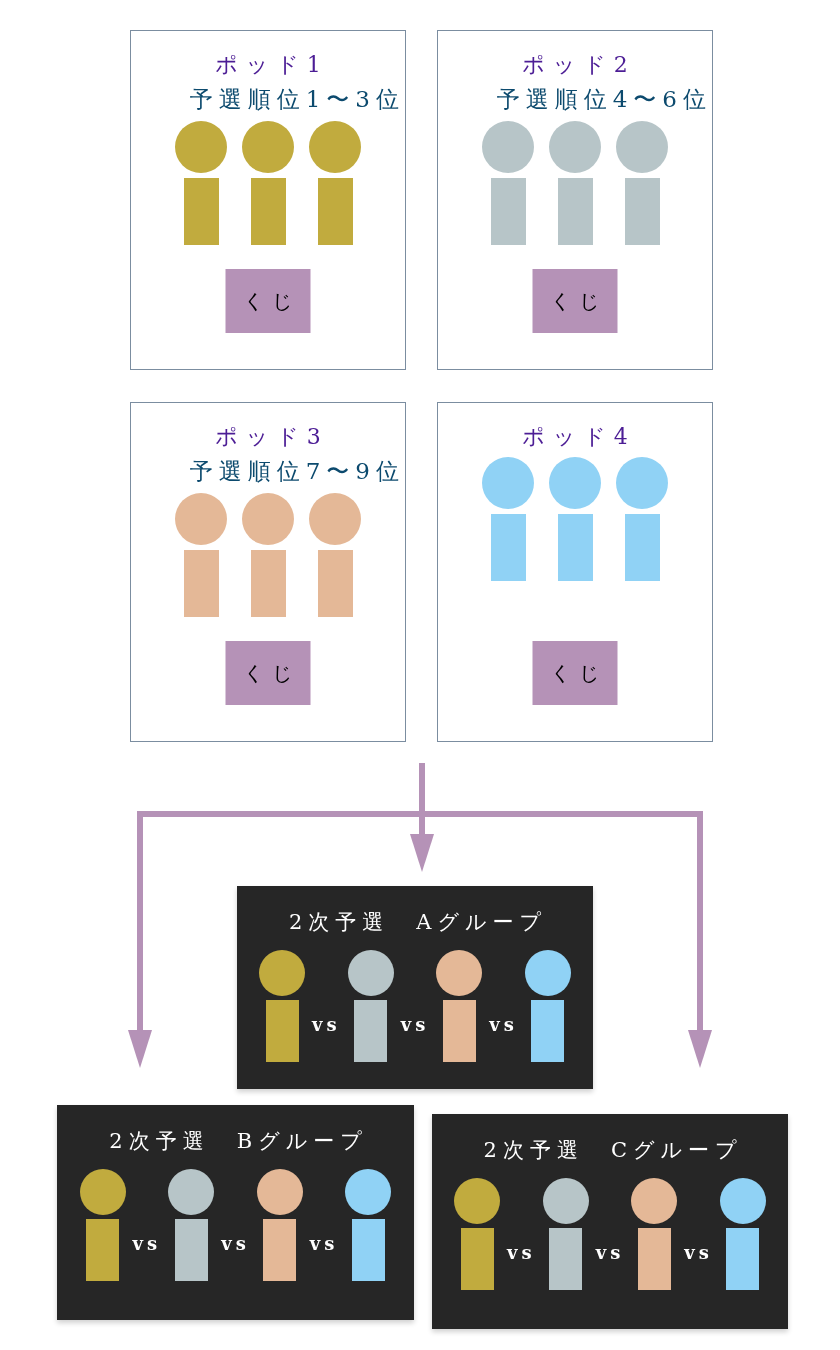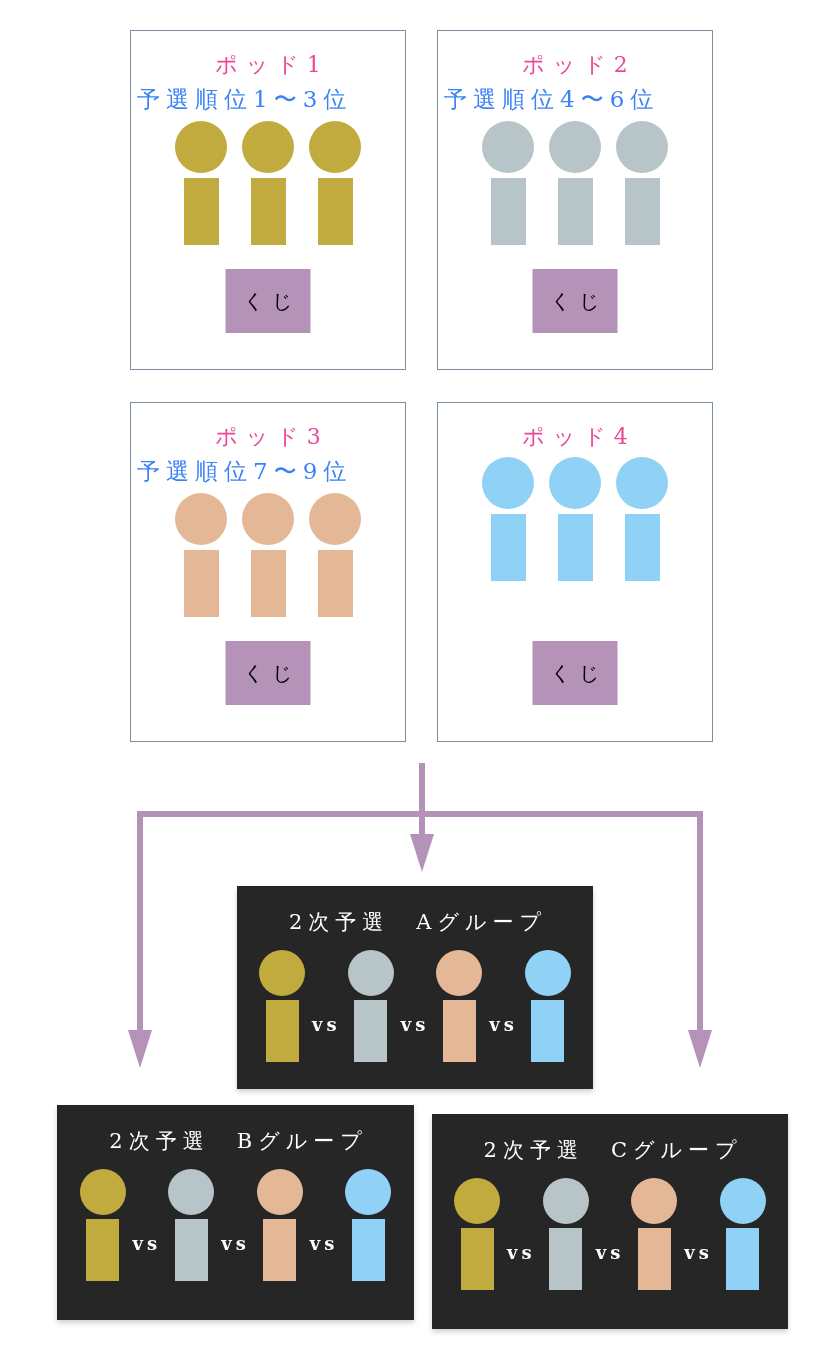--- a/index.html
+++ b/index.html
@@ -23,29 +23,29 @@
     background: #ffffff;
     border: 1px solid #7b8da0;
   }
   .pod-title {
     margin-top: 18px;
     text-align: center;
     font-size: 22px;
     line-height: 32px;
     letter-spacing: 8px;
     text-indent: 8px;
-    color: #ec4899;
+    color: #4c1d95;
   }
   .pod-subtitle {
-    text-align: left;
+    text-align: right;
     font-size: 23px;
     line-height: 36px;
     letter-spacing: 6px;
     text-indent: 6px;
-    color: #3b82f6;
+    color: #0c4a6e;
   }
   .icon-row {
     display: flex;
     justify-content: center;
     gap: 15px;
     margin-top: 4px;
   }
 
   
   .person { display: flex; flex-direction: column; align-items: center; }

